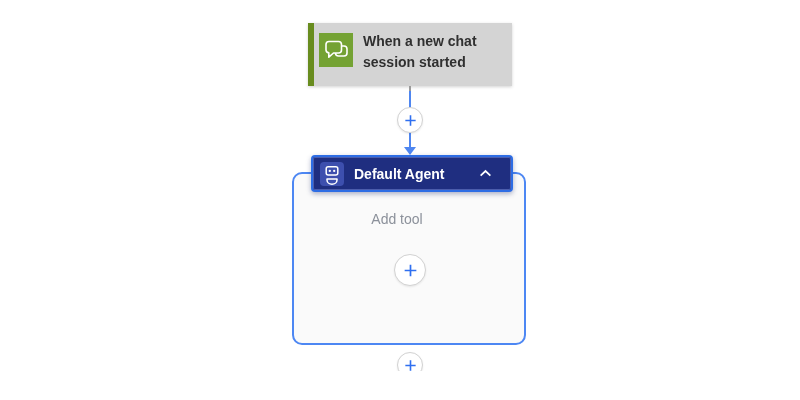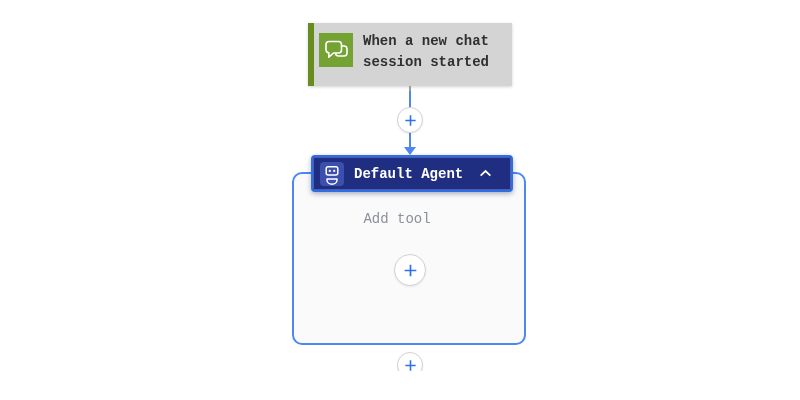--- a/index.html
+++ b/index.html
@@ -1,18 +1,18 @@
 <!DOCTYPE html>
 <html><head>
 <meta charset="utf-8">
 <style>
   html,body{margin:0;padding:0;background:#ffffff;}
   .canvas{
     position:relative;width:800px;height:371px;background:#ffffff;overflow:hidden;
-    font-family:Liberation Mono, monospace;
+    font-family:Liberation Sans, sans-serif;
   }
 
   
   .trigger-card{
     position:absolute;left:308px;top:23px;width:204px;height:63px;
     background:#d4d4d4;box-shadow:0 1px 3px rgba(0,0,0,.18);cursor:pointer;
   }
   .trigger-accent{position:absolute;left:0;top:0;width:6px;height:100%;background:#688c1e;}
   .trigger-icon{
     position:absolute;left:11px;top:10px;width:34px;height:34px;background:#74a233;

